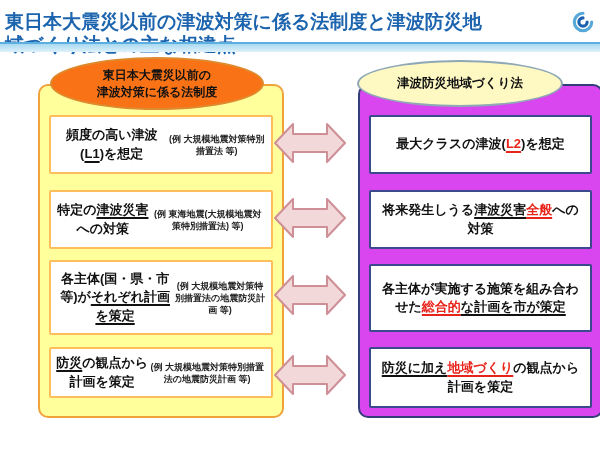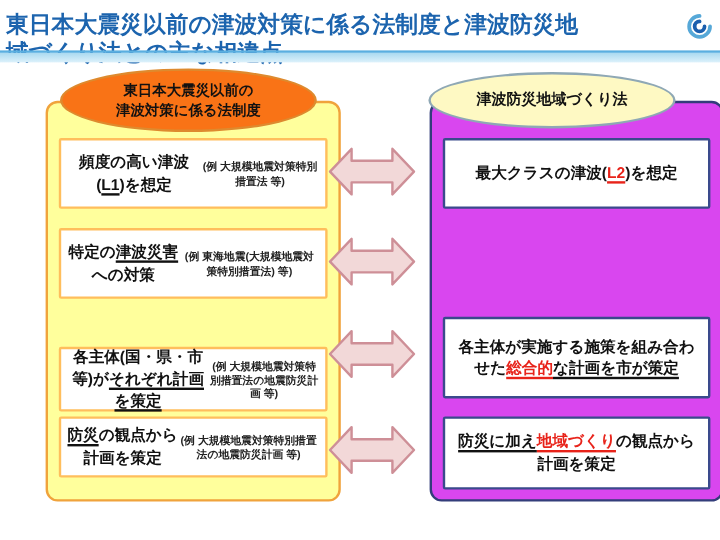--- a/index.html
+++ b/index.html
@@ -66,33 +66,36 @@
 
   <div class="panel left">
     <div class="box" style="top:29px;height:59px;">
       <div class="main"><span>頻度の高い津波(</span><span class="u">L1</span><span>)を想定</span></div>
       <div class="note">(例 大規模地震対策特別措置法 等)</div>
     </div>
     <div class="box" style="top:104px;height:59px;">
       <div class="main"><span>特定の</span><span class="u">津波災害</span><span>への対策</span></div>
       <div class="note">(例 東海地震(大規模地震対策特別措置法) 等)</div>
     </div>
-    <div class="box" style="top:174px;height:54px;margin-top:29px;">
+    <div class="box" style="top:174px;height:75px;">
       <div class="main"><span>各主体(国・県・市等)が</span><span class="u">それぞれ計画を策定</span></div>
       <div class="note">(例 大規模地震対策特別措置法の地震防災計画 等)</div>
     </div>
     <div class="box" style="top:261px;height:51px;">
       <div class="main"><span class="u">防災</span><span>の観点から計画を策定</span></div>
       <div class="note">(例 大規模地震対策特別措置法の地震防災計画 等)</div>
     </div>
   </div>
 
   <div class="panel right">
     <div class="box" style="top:29px;height:59px;">
       <div class="main"><span>最大クラスの津波(</span><span class="u r">L2</span><span>)を想定</span></div>
+    </div>
+    <div class="box" style="top:104px;height:59px;">
+      <div class="main"><span>将来発生しうる</span><span class="u">津波災害</span><span class="u r">全般</span><span>への対策</span></div>
     </div>
     <div class="box" style="top:178px;height:68px;">
       <div class="main"><span>各主体が実施する施策を組み合わせた</span><span class="u r">総合的</span><span class="u">な計画を市が策定</span></div>
     </div>
     <div class="box" style="top:261px;height:61px;">
       <div class="main"><span class="u">防災に加え</span><span class="u r">地域づくり</span><span>の観点から計画を策定</span></div>
     </div>
   </div>
 
   <div class="ellipse left-e">

